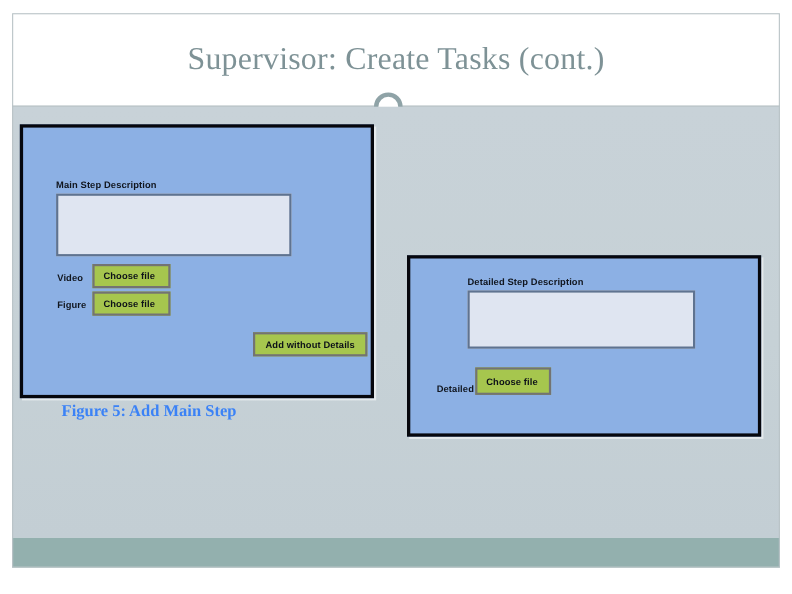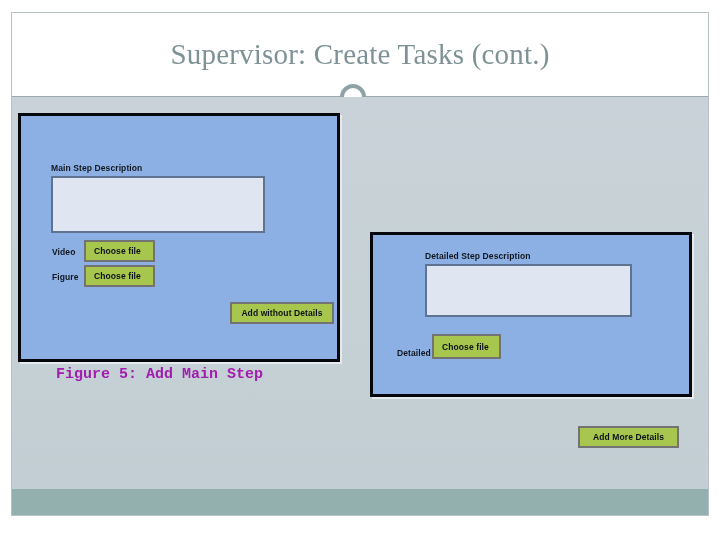--- a/index.html
+++ b/index.html
@@ -98,22 +98,22 @@
   .gbtn.ctr{justify-content:center;}
 
   
   #dlg-main{left:18px;top:113px;width:322px;height:249px;}
   
   #dlg-detail{left:370px;top:232px;width:322px;height:165px;}
 
   
   .caption{
     position:absolute;
-    font-family:Liberation Mono, monospace;
-    font-size:15px;font-weight:bold;color:#a21caf;
+    font-family:Liberation Serif, serif;
+    font-size:15px;font-weight:bold;color:#3b82f6;
     white-space:nowrap;
   }
   #cap5{left:56px;top:366px;}
   #cap6{left:404px;top:462px;}
 </style>
 </head>
 <body>
 
 <div id="slide">
 
@@ -152,19 +152,18 @@
     <div class="dlg-body">
 
       <div class="fld-label" style="left:52px;top:16px;">Detailed Step Description</div>
 
       <div class="textbox" style="left:52px;top:29px;width:207px;height:53px;" title=""></div>
 
       <div class="fld-label" style="left:24px;top:113px;">Detailed</div>
       <div class="gbtn pad" style="left:59px;top:99px;width:69px;height:25px;">Choose file</div>
 
 
-      <div class="gbtn ctr" style="left:205px;top:191px;width:101px;height:22px;">Add More Details</div>
     </div>
   </div>
 
 
   <div class="outer-frame"></div>
 </div>
 
 </body></html>

